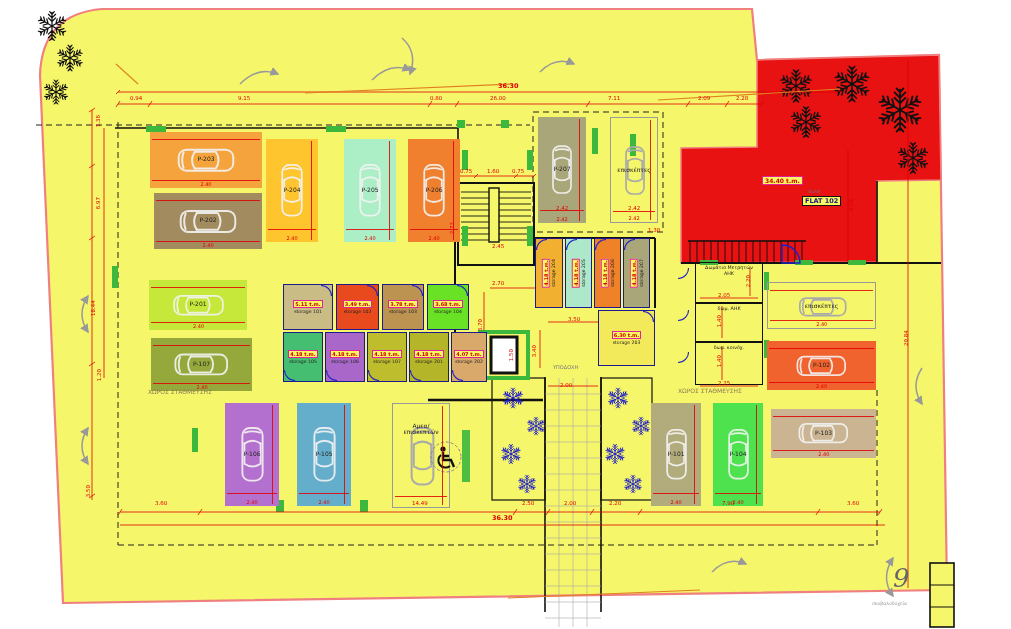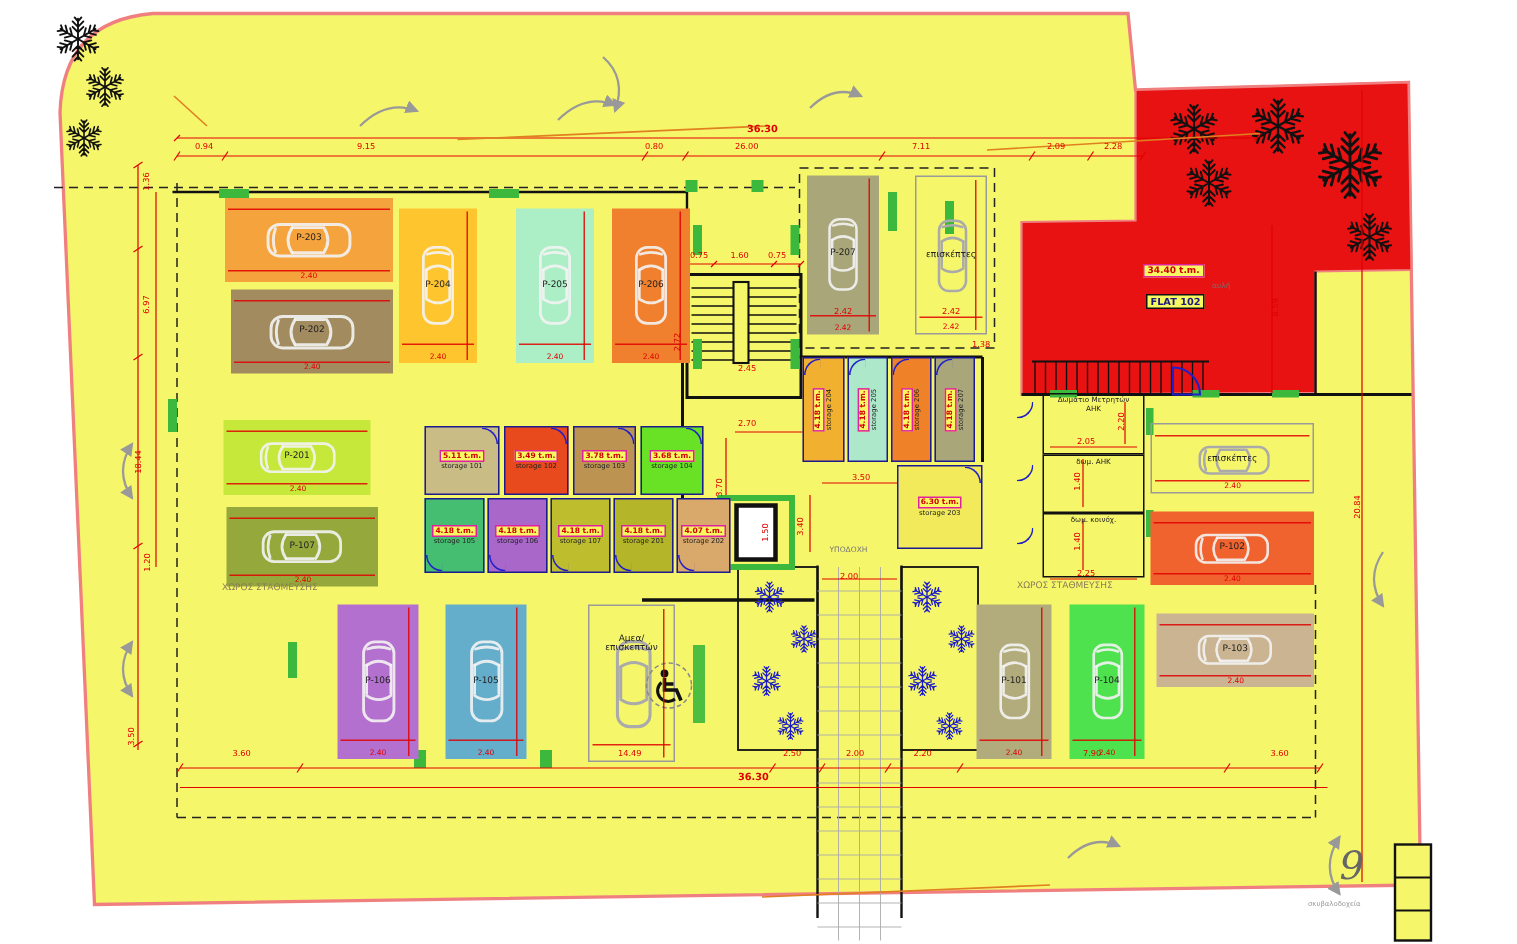--- a/index.html
+++ b/index.html
@@ -190,21 +190,21 @@
       <path d="M88,428 Q76,446 88,464" marker-start="url(#ah)" marker-end="url(#ah)"></path>
       <path d="M712,572 Q728,556 746,564" marker-end="url(#ah)"></path>
       <path d="M893,558 Q880,578 893,596" marker-start="url(#ah)" marker-end="url(#ah)"></path>
       <path d="M922,368 Q910,386 922,404" marker-end="url(#ah)"></path>
     </g>
 
     <path d="M800,263 A18,18 0 0 0 782,245 L782,263 Z" fill="none" stroke="#2020c8" stroke-width="1.4"></path>
   </svg>
 
   <span class="tag" id="flat-area" style="left:762px;top:176px;">34.40 t.m.</span>
-  <span class="tag" id="flat-name" style="left:764px;top:196px;">FLAT 102</span>
+  <span class="tag" id="flat-name" style="left:802px;top:196px;">FLAT 102</span>
 
   <span id="sheet-no" style="left:893px;top:563px;">9</span>
 
   <div class="arc br" style="left:678px;top:268px;"></div>
   <div class="arc br" style="left:678px;top:310px;"></div>
   <div class="arc br" style="left:678px;top:352px;"></div>
 <div class="stall" style="left: 150px; top: 132px; width: 112px; height: 56px; background: rgb(245, 163, 60);">
       <svg class="car" width="28" height="96.32" viewBox="0 0 20 42" style="color: rgba(243, 243, 243, 0.9); transform: rotate(-90deg); transform-origin: center center; left: 42px; top: -20.16px;">
         <use href="#carSym"></use>
       </svg>

